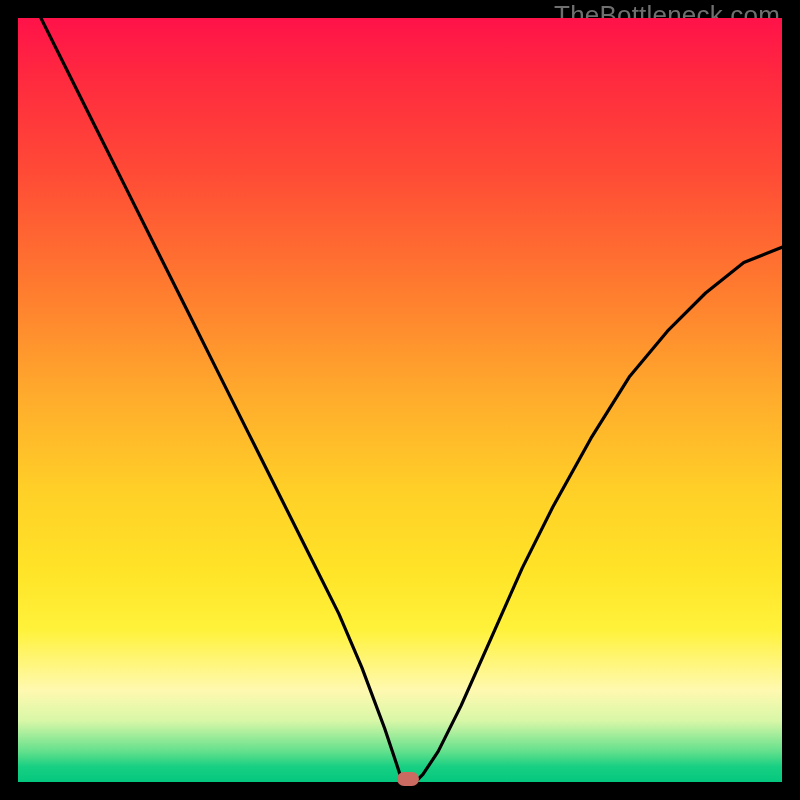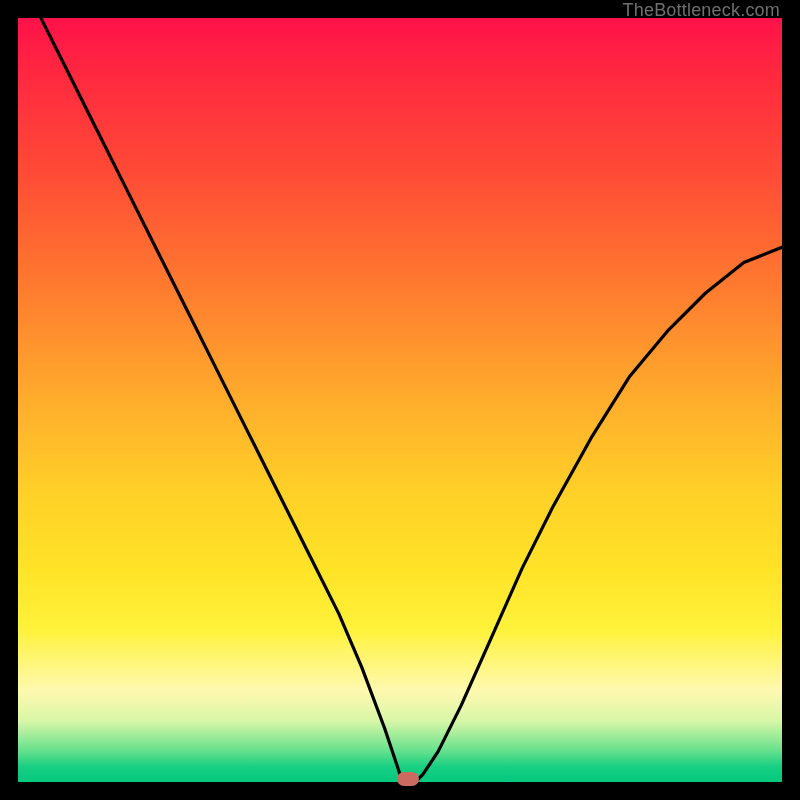--- a/index.html
+++ b/index.html
@@ -38,23 +38,24 @@
       #63e08c 96%,
       #17cf82 98%,
       #04c87e 100%
     );
   }
   .watermark {
     position: absolute;
     top: 0px;
     right: 20px;
     color: #6f6f6f;
-    font-size: 18px;
+    font-size: 26px;
     letter-spacing: 0.2px;
     user-select: none;
+    text-decoration: underline;
   }
   svg.curve {
     position: absolute;
     left: 0;
     top: 0;
     width: 764px;
     height: 764px;
   }
   .marker {
     position: absolute;

